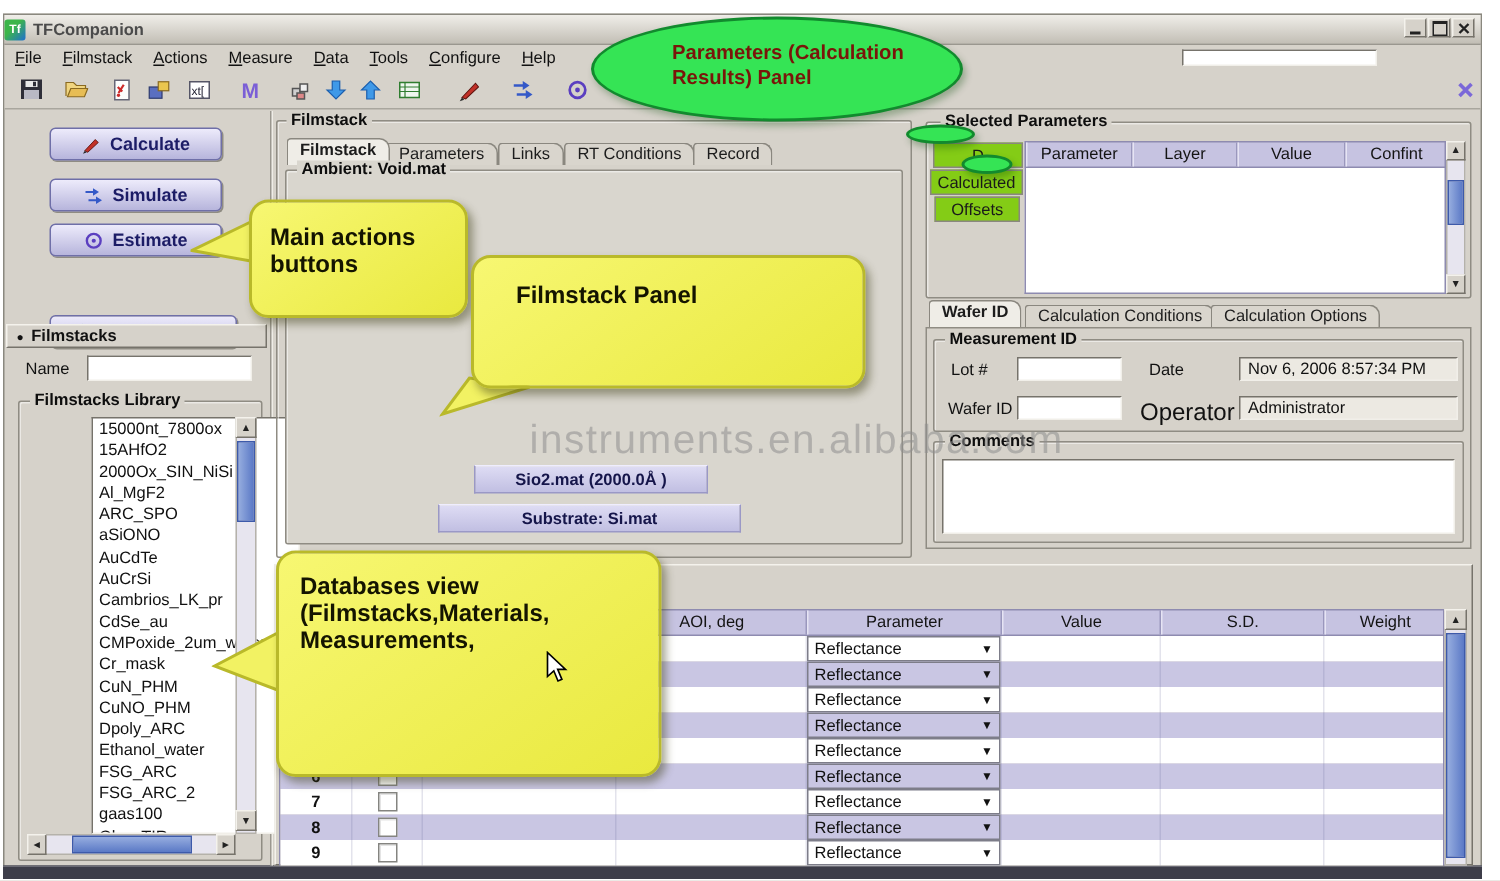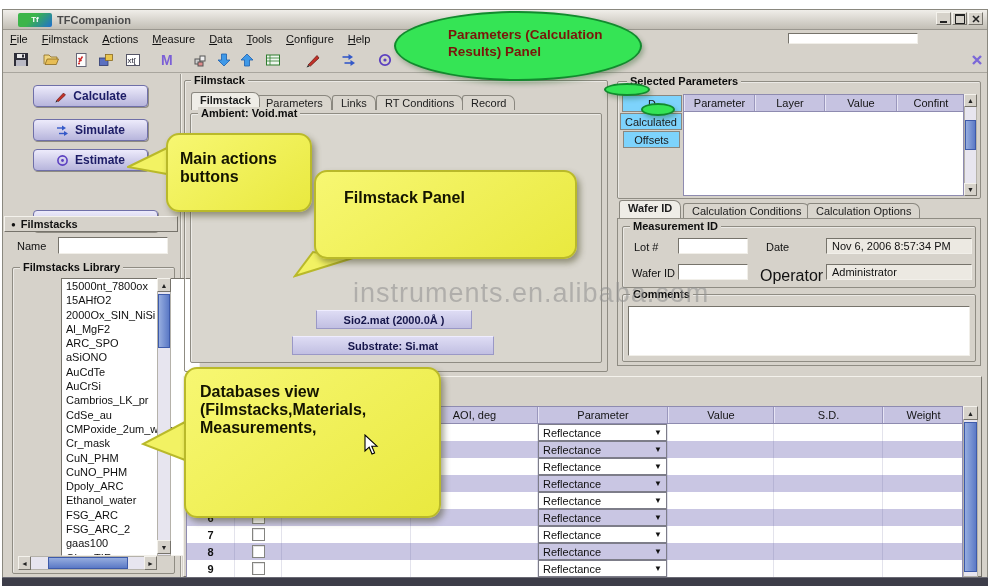--- a/index.html
+++ b/index.html
@@ -4,21 +4,21 @@
 <style>
   html,body{margin:0;padding:0;}
   body{width:1000px;height:587px;position:relative;overflow:hidden;background:#ffffff;
        font-family:"Liberation Sans",sans-serif;color:#111;}
   .abs{position:absolute;box-sizing:border-box;}
   
   .winbg{background:#d6d2ca;border:1px solid #8a887f;}
   .titlebar{background:linear-gradient(#f0eee9,#c2beb5);border-bottom:1px solid #9a978f;
             display:flex;align-items:center;}
   .apptitle{font-size:11px;font-weight:bold;color:#4b4b4b;margin-left:5px;}
-  .appicon{width:34px;height:14px;margin-left:15px;border-radius:2px;
+  .appicon{width:14px;height:14px;margin-left:0;border-radius:2px;
            background:linear-gradient(135deg,#3cb54a 40%,#1f6fd0);color:#fff;
            font-size:8px;font-weight:bold;display:flex;align-items:center;justify-content:center;}
   .winbtn{width:15px;height:13px;background:#d6d2ca;border:1px solid;
           border-color:#f4f2ec #76736b #76736b #f4f2ec;display:flex;align-items:center;justify-content:center;}
   .menubar{font-size:11px;display:flex;align-items:center;background:#d6d2ca;}
   .menubar span{display:inline-block;padding:1px 7px;}
   .menubar span::first-letter{text-decoration:underline;}
   .toolbar{background:#d6d2ca;border-bottom:1px solid #a9a69e;}
   .ticon{width:18px;height:17px;display:flex;align-items:center;justify-content:center;}
   
@@ -30,21 +30,21 @@
          box-shadow:inset 1px 1px 0 rgba(255,255,255,.5);}
   .legend{font-size:11px;font-weight:bold;background:#d6d2ca;padding:0 3px;z-index:3;color:#0d0d0d;white-space:nowrap;}
   .lavbtn{background:linear-gradient(#edebfb,#b7b5dc);border:1px solid #6f6fa8;border-radius:4px;
           box-shadow:1px 1px 0 #8f8c83;font-weight:bold;color:#1c1c66;font-size:12px;
           display:flex;align-items:center;justify-content:center;gap:6px;}
   .flatbtn{background:linear-gradient(#dedcf4,#c1bfe2);border:1px solid #9a98c6;border-top-color:#efedff;
            font-weight:bold;color:#15154a;font-size:11px;display:flex;align-items:center;justify-content:center;}
   .tab{height:15px;background:#d9d5cd;border:1px solid #8a877f;border-bottom:none;
        border-radius:3px 7px 0 0;font-size:11px;padding:1px 8px 0;color:#1c1c1c;z-index:1;white-space:nowrap;}
   .tab.active{background:#efede7;height:18px;z-index:2;font-weight:bold;}
-  .sidetab{background:#7dd3fc;border:1px solid #8a877f;font-size:11px;
+  .sidetab{background:#84cc16;border:1px solid #8a877f;font-size:11px;
            display:flex;align-items:center;justify-content:center;color:#1a1a1a;}
   .thead{background:#c6c3e1;border:1px solid #8e8bb0;display:grid;}
   .th{font-weight:normal;font-size:11px;display:flex;align-items:center;justify-content:center;
       border-right:1px solid #9a97bd;border-left:1px solid #e6e4f4;color:#141414;white-space:nowrap;}
   .rrow{display:grid;grid-template-columns:48px 47px 129px 127px 130px 106px 109px 81px;}
   .rrow .c{border-right:1px solid rgba(100,100,150,.18);display:flex;align-items:center;justify-content:center;}
   .rrow:nth-child(odd){background:#ffffff;}
   .rrow:nth-child(even){background:#c9c6e3;}
   .cnum{font-size:11px;font-weight:bold;}
   .chk{width:11px;height:11px;background:#fff;border:1px solid #848480;box-shadow:inset 1px 1px 0 #e4e4e4;}

